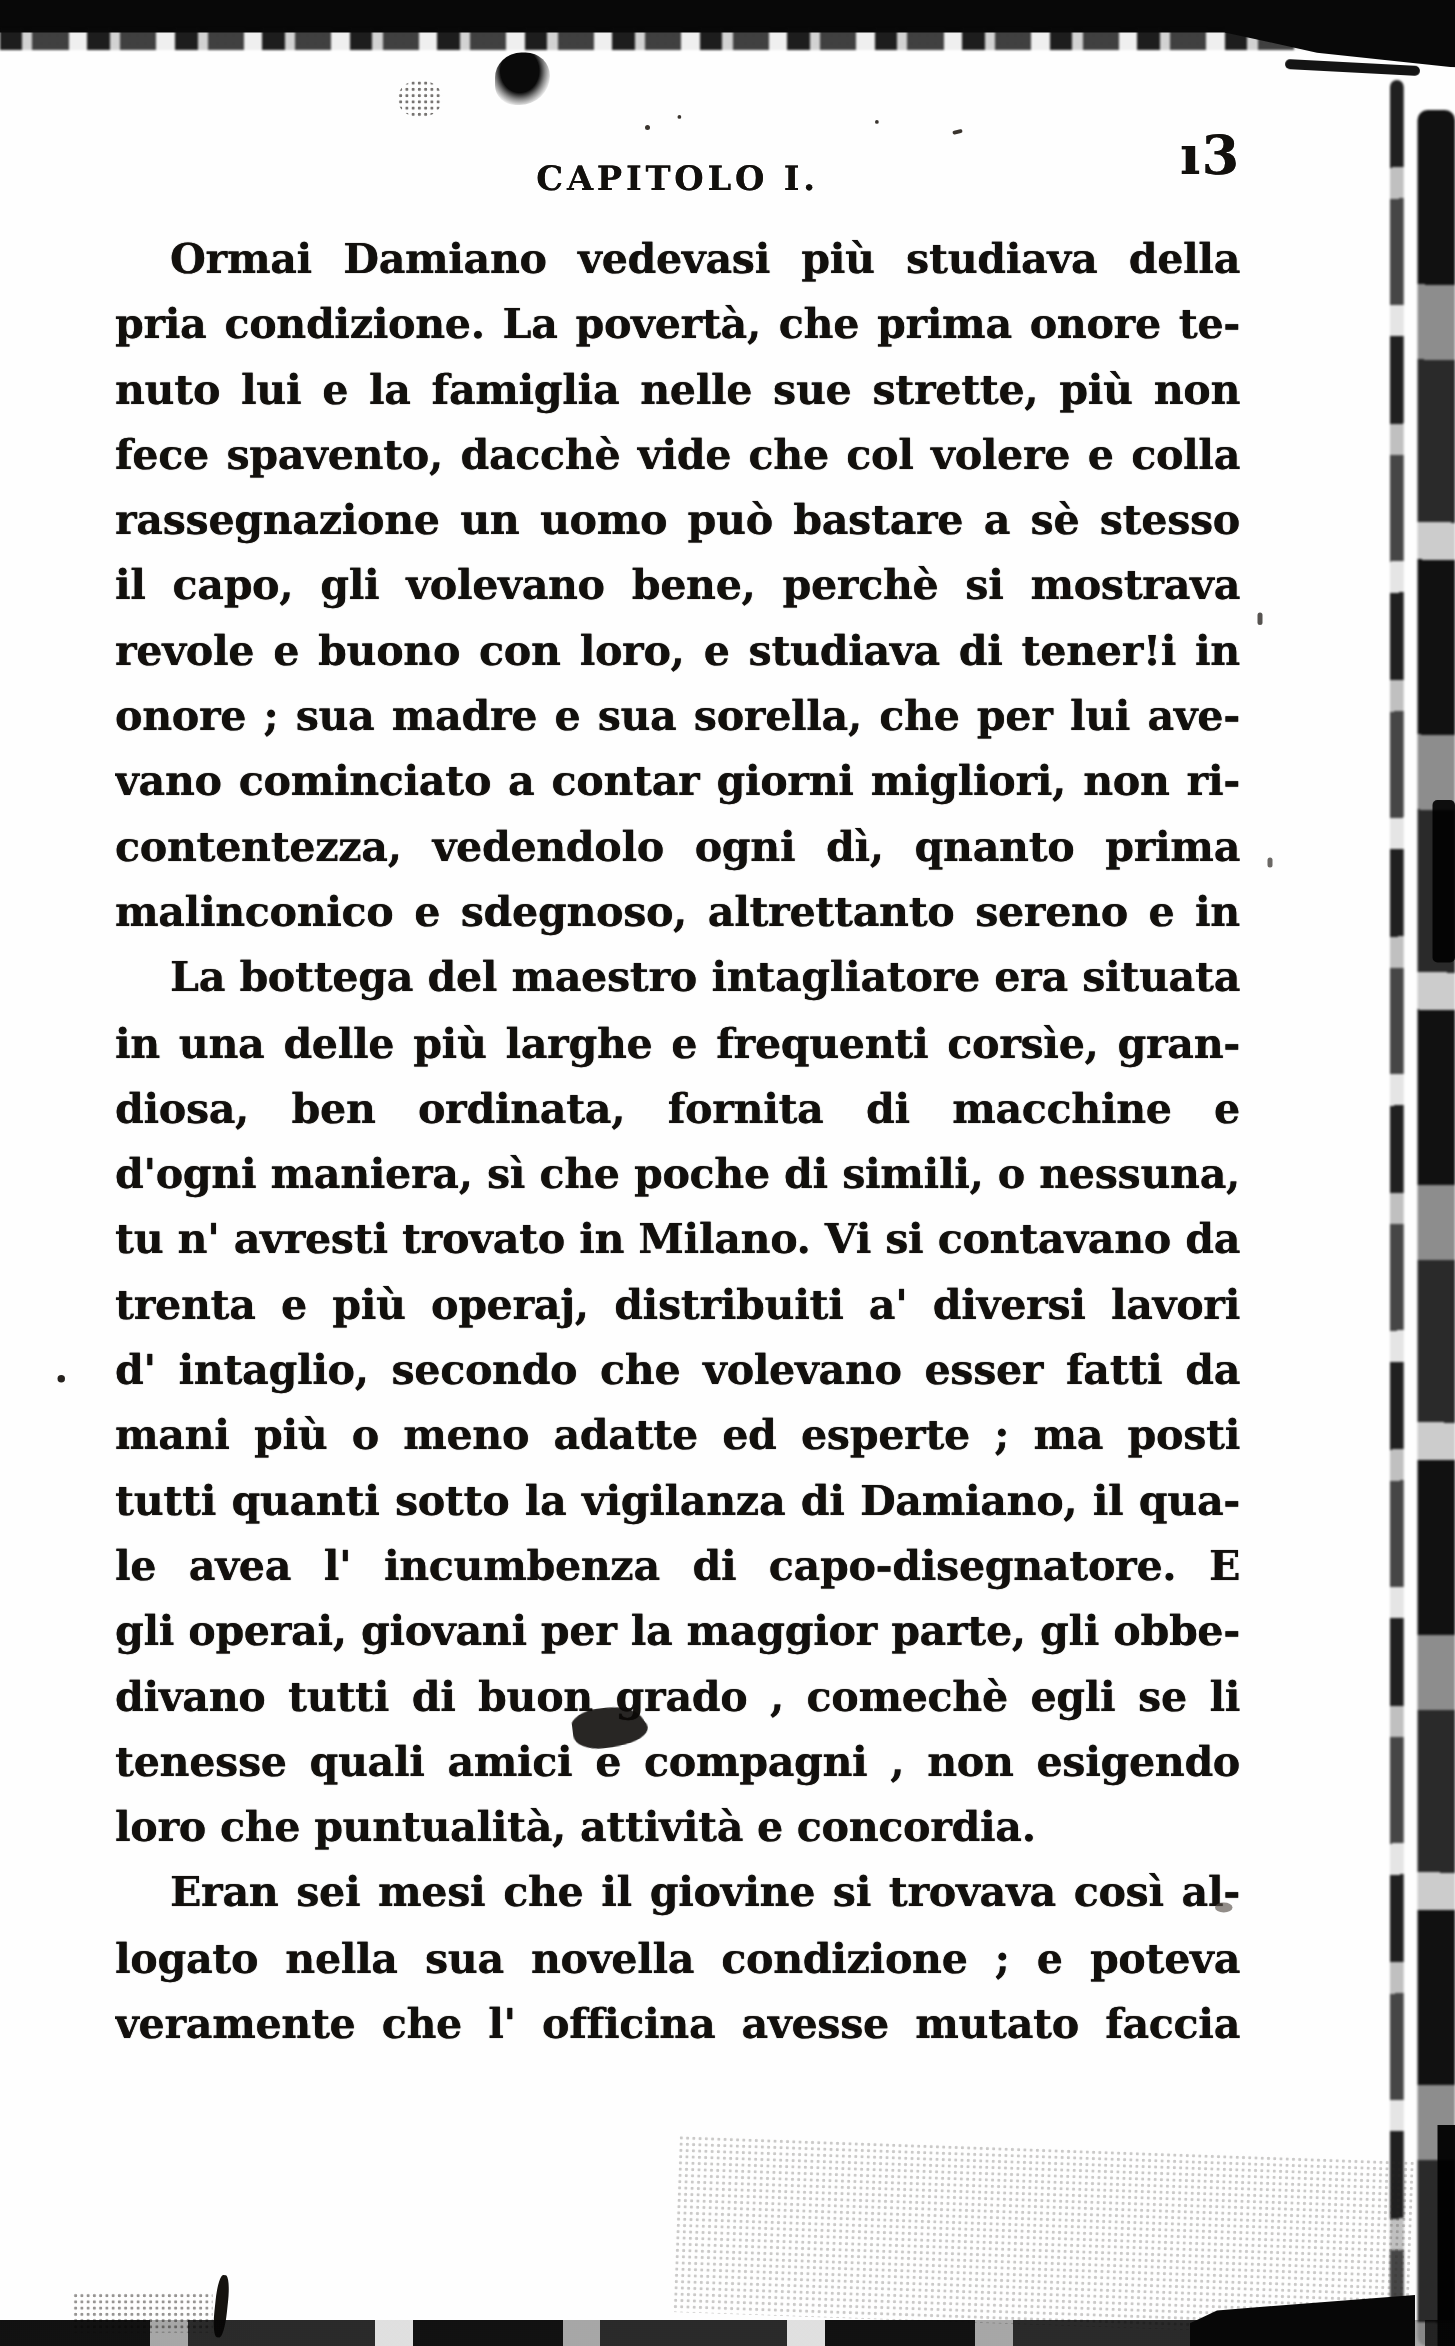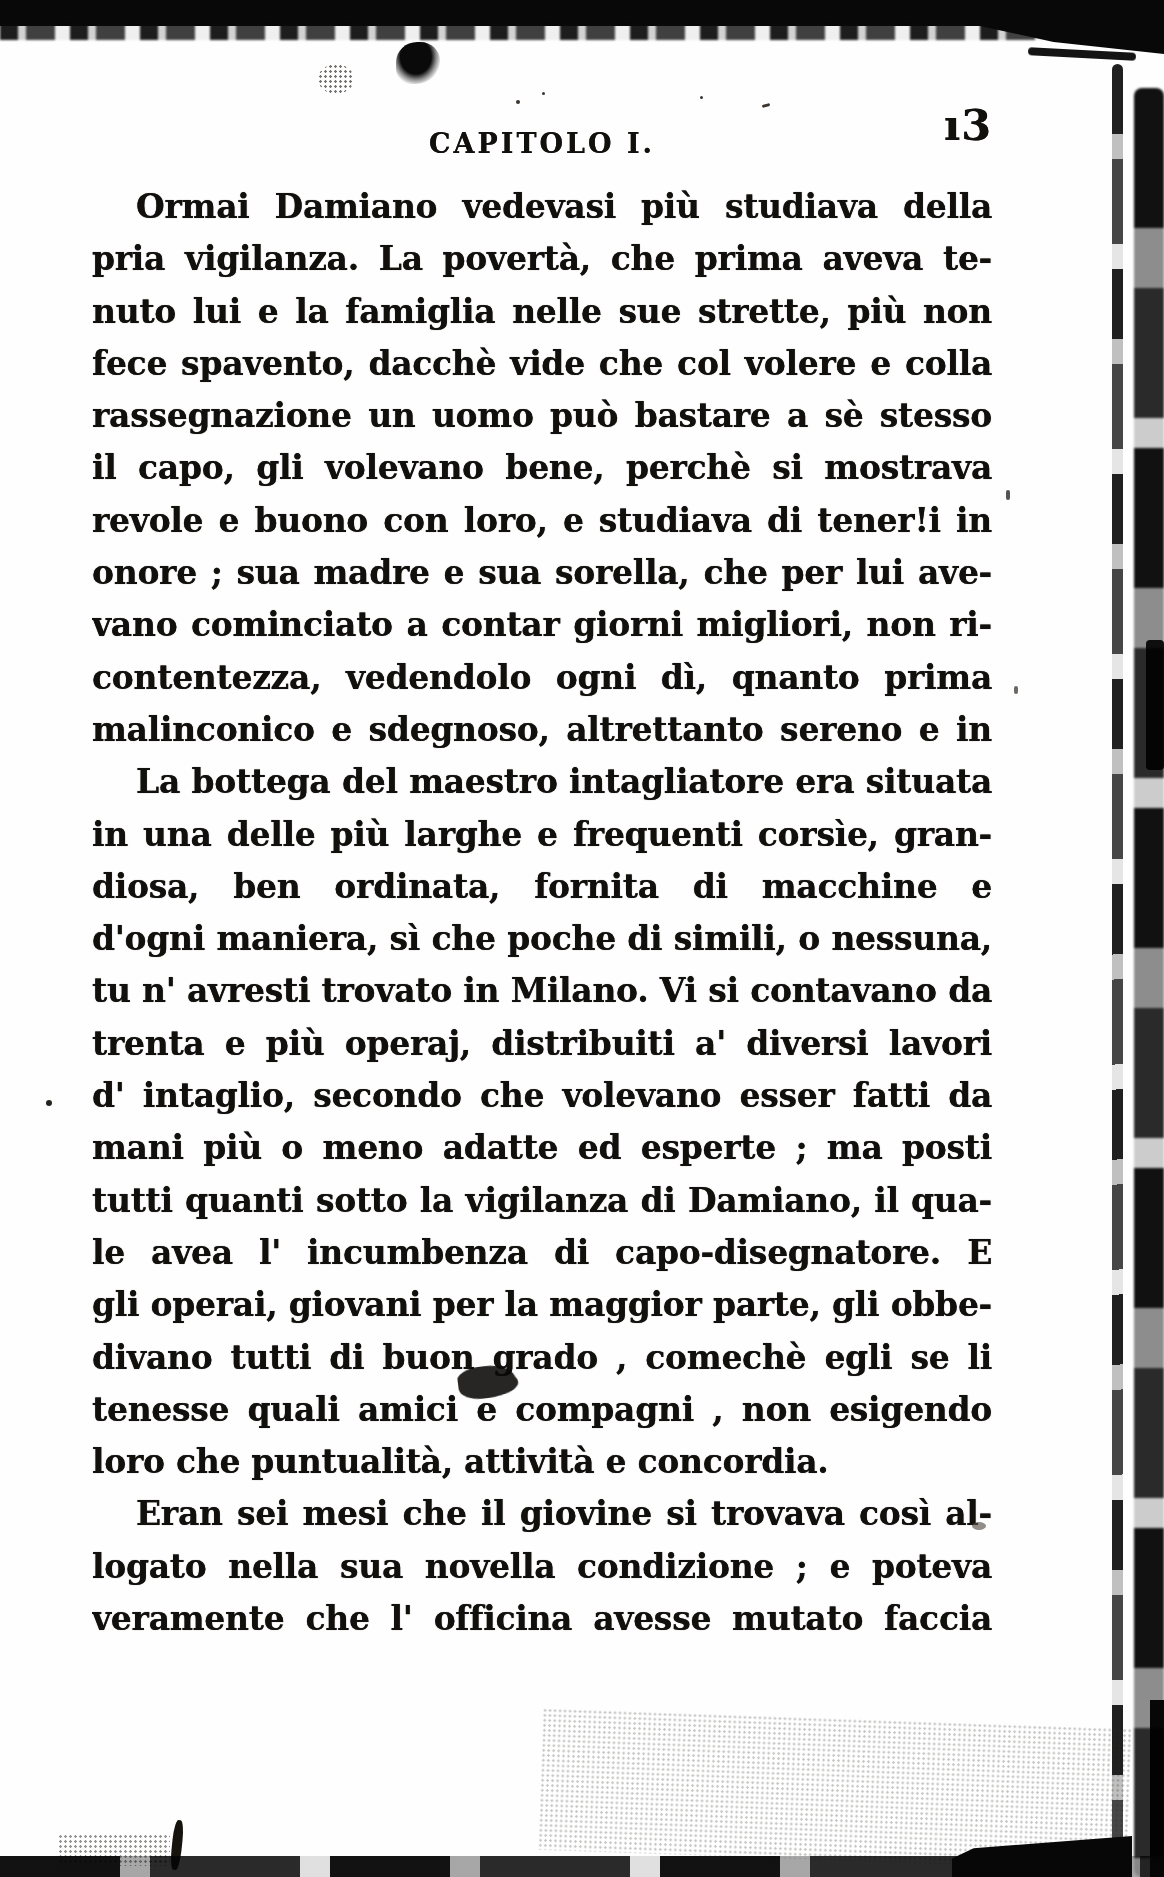--- a/index.html
+++ b/index.html
@@ -149,21 +149,21 @@
   <div class="artifact dot dot-c"></div>
   <div class="artifact dot dot-d"></div>
 
   <div class="running-head">
     <span class="running-title">CAPITOLO I.</span>
   </div>
   <div class="page-num">ı3</div>
 
   <div class="body-text" id="body-text">
       <div class="line indent">Ormai Damiano vedevasi più studiava della pro-</div>
-      <div class="line">pria vigilanza. La povertà, che prima aveva te-</div>
+      <div class="line">pria condizione. La povertà, che prima onore te-</div>
       <div class="line">nuto lui e la famiglia nelle sue strette, più non gli</div>
       <div class="line">fece spavento, dacchè vide che col volere e colla</div>
       <div class="line">rassegnazione un uomo può bastare a sè stesso ed</div>
       <div class="line">il capo, gli volevano bene, perchè si mostrava amo-</div>
       <div class="line">revole e buono con loro, e studiava di tener!i in</div>
       <div class="line">onore ; sua madre e sua sorella, che per lui ave-</div>
       <div class="line">vano cominciato a contar giorni migliori, non ri-</div>
       <div class="line">contentezza, vedendolo ogni dì, qnanto prima era</div>
       <div class="line">malinconico e sdegnoso, altrettanto sereno e in pace.</div>
       <div class="line indent">La bottega del maestro intagliatore era situata</div>

